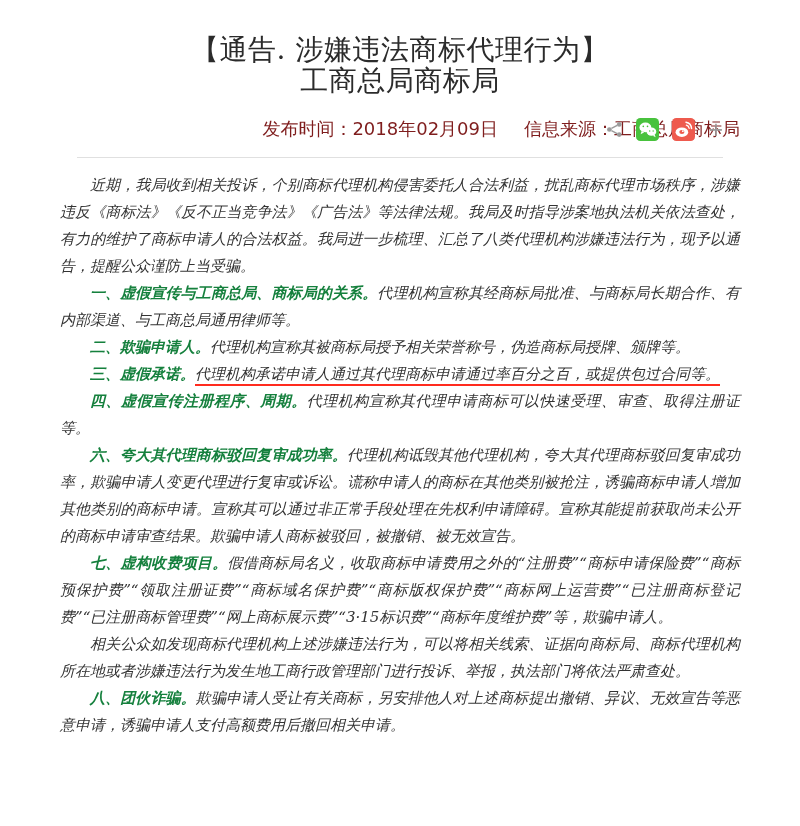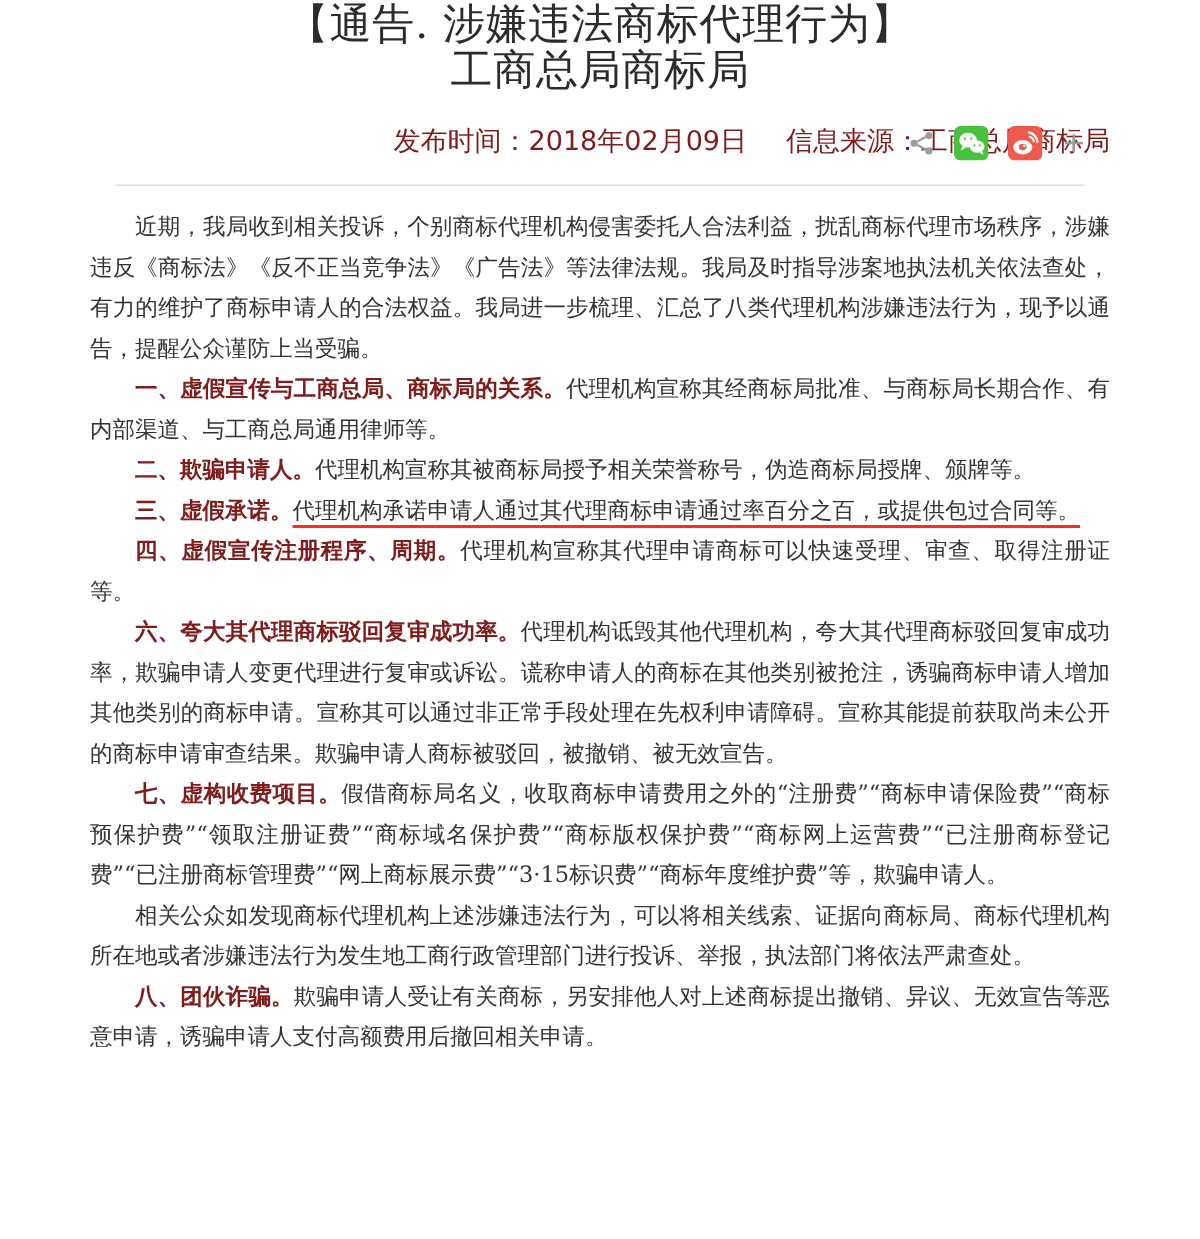--- a/index.html
+++ b/index.html
@@ -4,21 +4,21 @@
 <style>
   * { margin: 0; padding: 0; box-sizing: border-box; }
   html, body { background: #ffffff; }
   body {
     width: 800px;
     height: 826px;
     overflow: hidden;
     font-family: "DejaVu Serif", "Liberation Serif", serif;
     color: #333333;
   }
-  .page { width: 800px; }
+  .page { width: 800px; padding-top: 34px; }
 
   
   .title { text-align: center; color: #2b2b2b; font-weight: 400; }
   .title .t-line {
     font-size: 28px;
     line-height: 31px;
     letter-spacing: 0.5px;
   }
 
   
@@ -62,23 +62,24 @@
     height: 0;
   }
 
   
   article {
     width: 680px;
     margin: 14px auto 0 auto;
     font-size: 15px;
     line-height: 27px;
     text-align: justify;
+    font-style: italic;
   }
   .para { text-indent: 2em; color: #333333; }
-  .para b { font-weight: 700; color: #7f1d1d; }
+  .para b { font-weight: 700; color: #15803d; }
   .red-underline {
     border-bottom: 2px solid #ff2b1e;
     padding-bottom: 1px;
   }
 </style>
 </head>
 <body>
 
 <div class="page">
 

